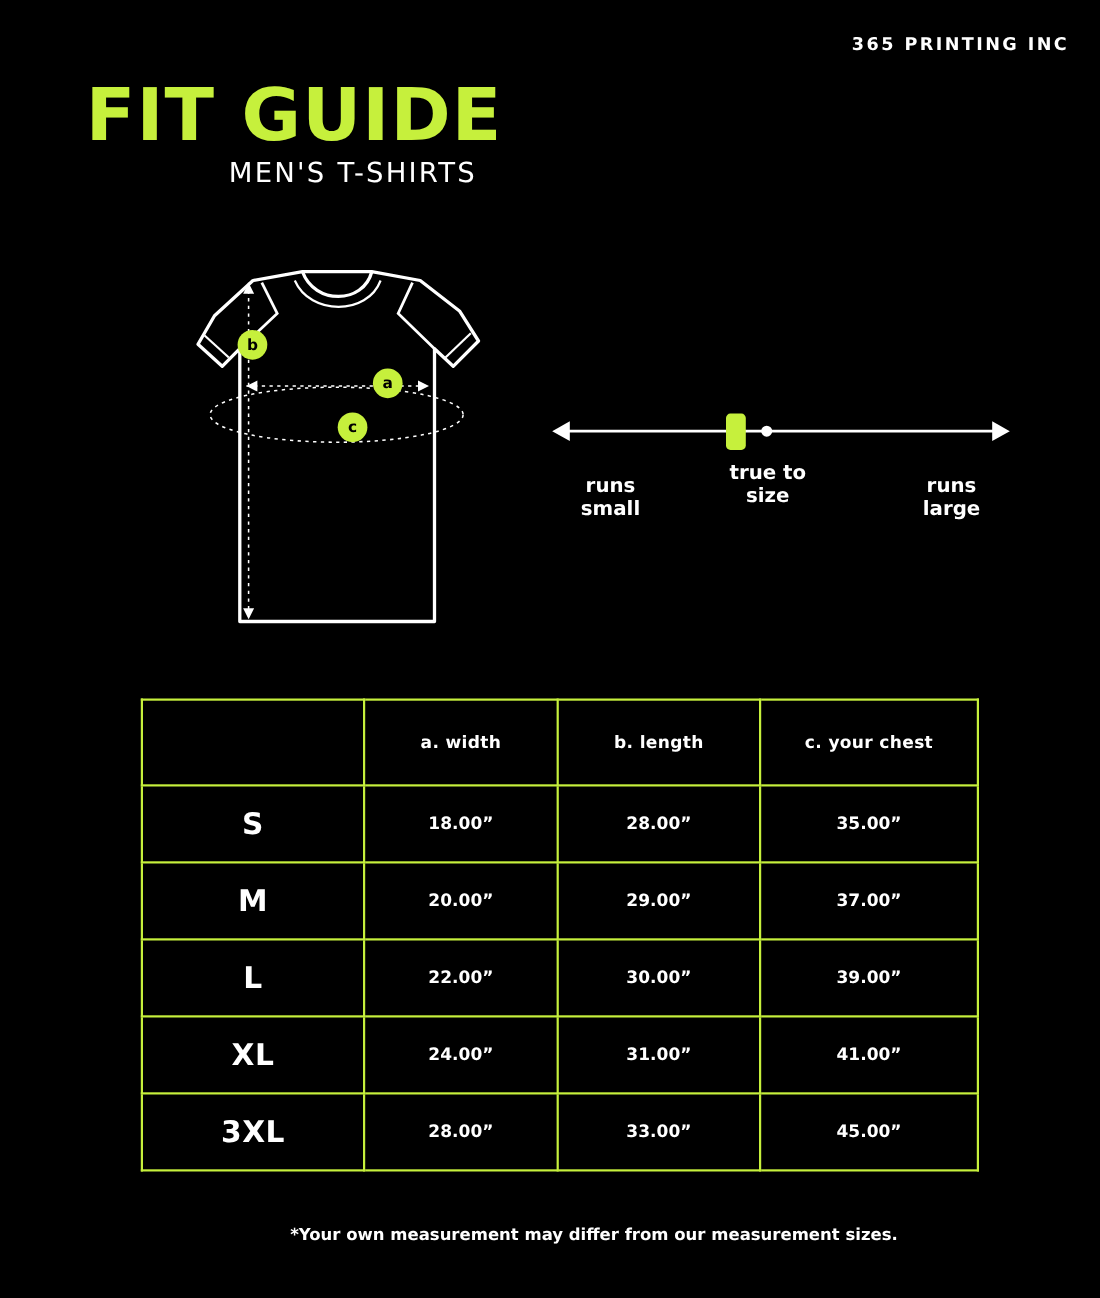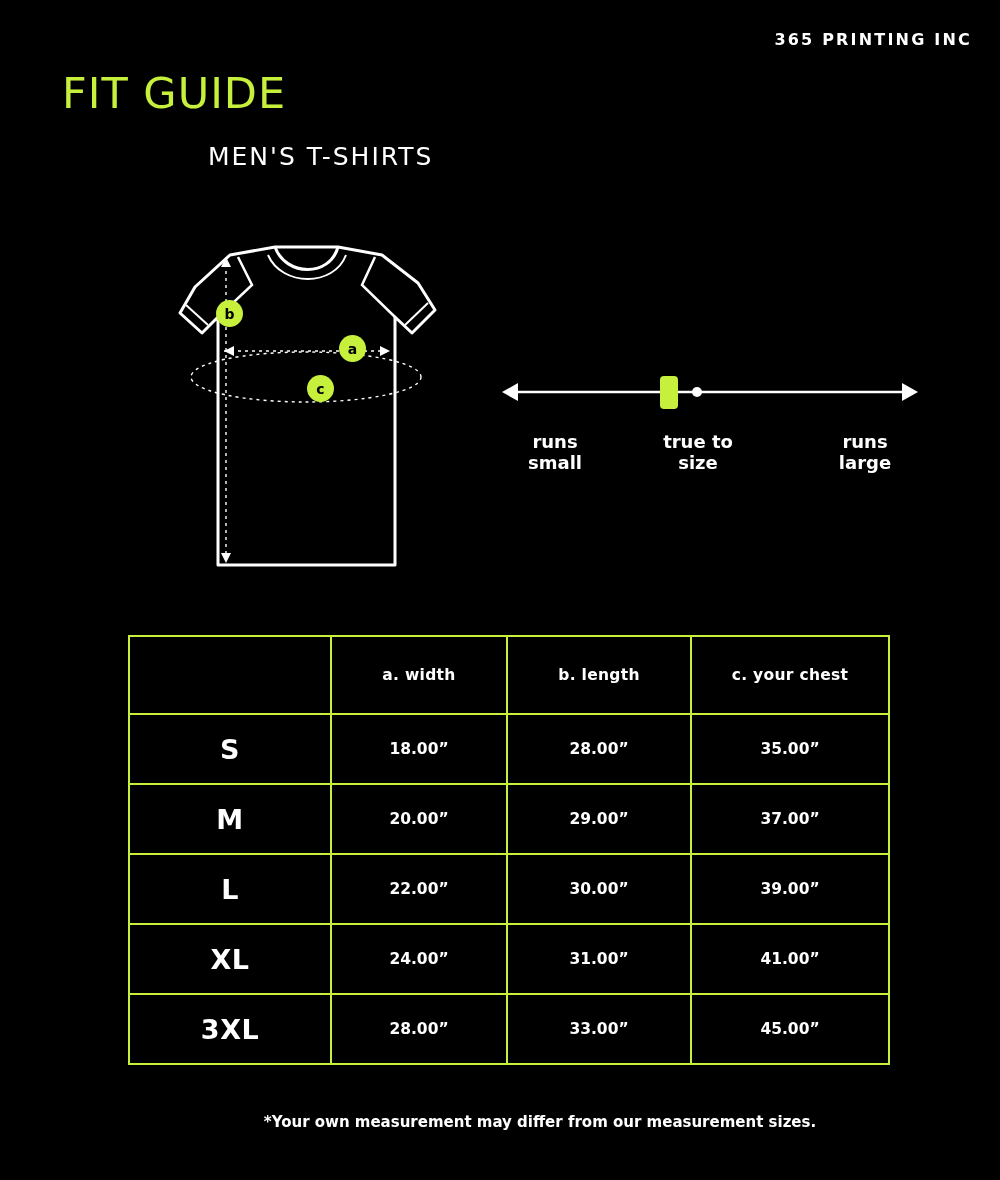--- a/index.html
+++ b/index.html
@@ -24,25 +24,25 @@
     font-family: "DejaVu Sans", sans-serif;
     font-weight: bold;
     font-size: 16px;
     letter-spacing: 2.2px;
     color: #ffffff;
   }
 
   
   .title-main {
     position: absolute;
-    left: 62px;
+    left: 78px;
     top: 72px;
     font-family: "DejaVu Sans", sans-serif;
-    font-weight: normal;
-    font-size: 43px;
+    font-weight: bold;
+    font-size: 66px;
     letter-spacing: 1px;
     color: #c6f03c;
     line-height: 1;
   }
   .title-sub {
     position: absolute;
     left: 208px;
     top: 144px;
     font-family: "DejaVu Sans", sans-serif;
     font-weight: normal;
@@ -90,21 +90,21 @@
     position: absolute;
     text-align: center;
     font-family: "DejaVu Sans", sans-serif;
     font-weight: bold;
     font-size: 18px;
     line-height: 1.15;
     color: #ffffff;
     white-space: pre-line;
   }
   .lbl-small { left: 0px;   top: 72px; width: 110px; }
-  .lbl-true  { left: 143px; top: 72px; width: 110px; }
+  .lbl-true  { left: 143px; top: 60px; width: 110px; }
   .lbl-large { left: 310px; top: 72px; width: 110px; }
 
   
   .table-wrap {
     position: absolute;
     left: 128px;
     top: 635px;
     width: 616px;
   }
   table.size-table {

